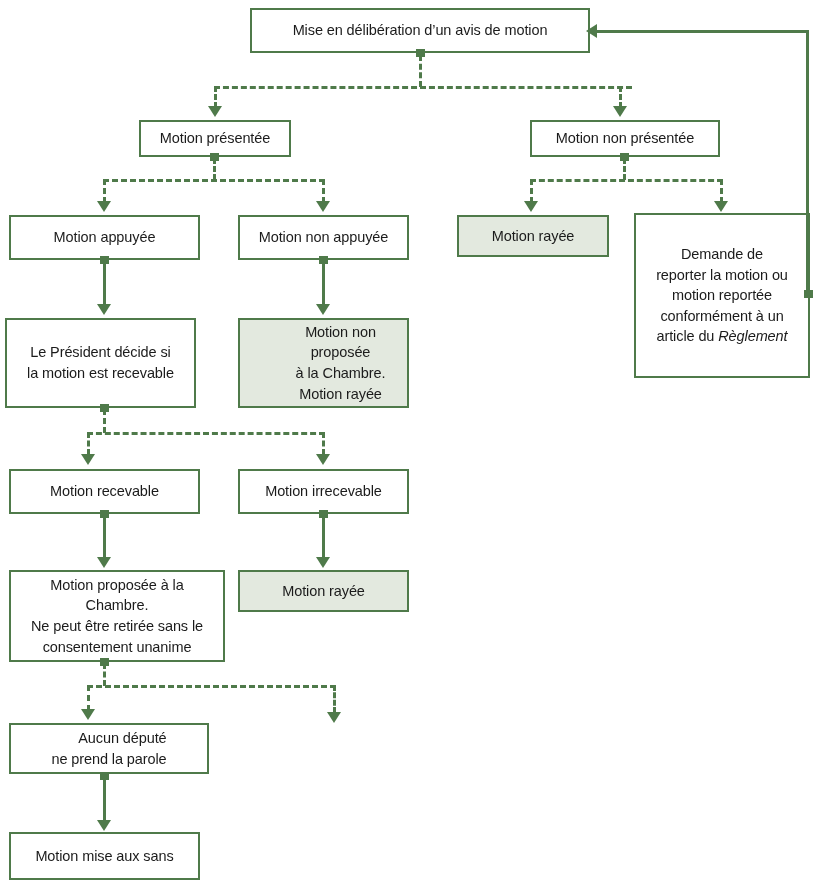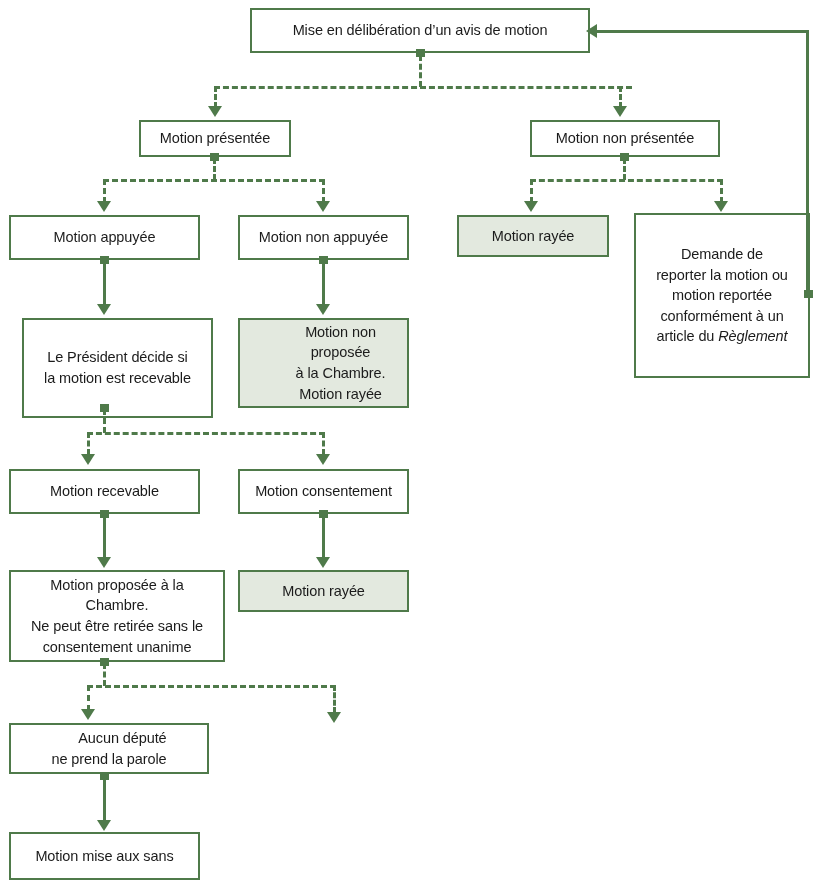--- a/index.html
+++ b/index.html
@@ -110,37 +110,37 @@
   </div>
 
   <div class="node" style="left:634px; top:213px; width:176px; height:165px;">
     <span class="txt"><span>Demande de
 reporter la motion ou
 motion reportée
 conformément à un
 article du </span><em>Règlement</em></span>
   </div>
 
-  <div class="node" style="left:22px; top:318px; width:191px; height:100px;">
+  <div class="node" style="left:5px; top:318px; width:191px; height:90px;">
     <span class="txt">Le Président décide si
 la motion est recevable</span>
   </div>
 
   <div class="node filled" style="left:238px; top:318px; width:171px; height:90px;padding-left:40px;">
     <span class="txt">Motion non proposée
 à la Chambre.
 Motion rayée</span>
   </div>
 
   <div class="node" style="left:9px; top:469px; width:191px; height:45px;">
     <span class="txt">Motion recevable</span>
   </div>
 
   <div class="node" style="left:238px; top:469px; width:171px; height:45px;">
-    <span class="txt">Motion consentement</span>
+    <span class="txt">Motion irrecevable</span>
   </div>
 
   <div class="node" style="left:9px; top:570px; width:216px; height:92px;">
     <span class="txt">Motion proposée à la Chambre.
 Ne peut être retirée sans le
 consentement unanime</span>
   </div>
 
   <div class="node filled" style="left:238px; top:570px; width:171px; height:42px;">
     <span class="txt">Motion rayée</span>

